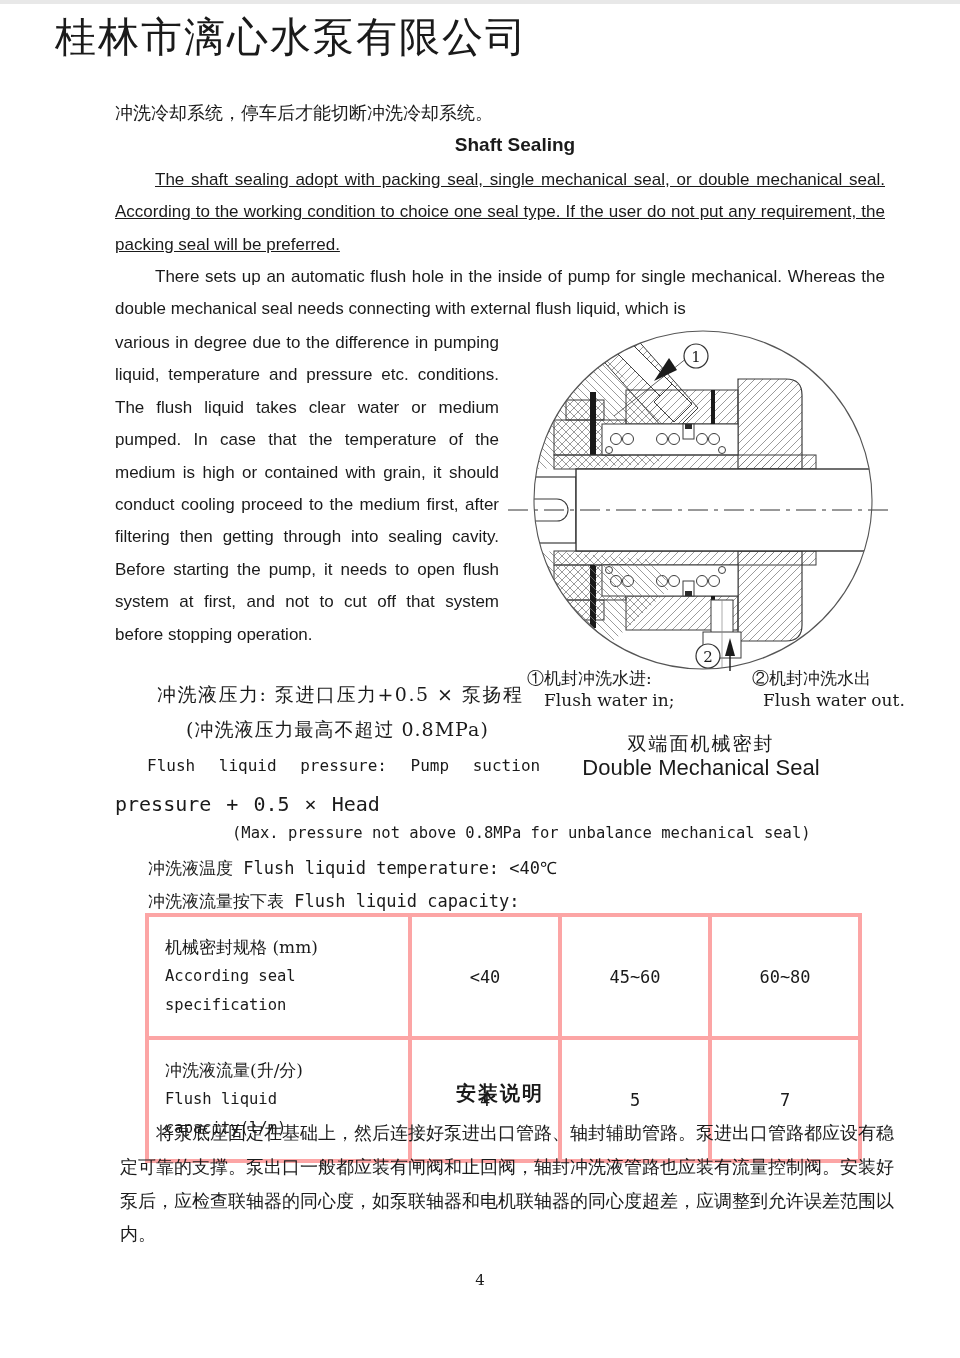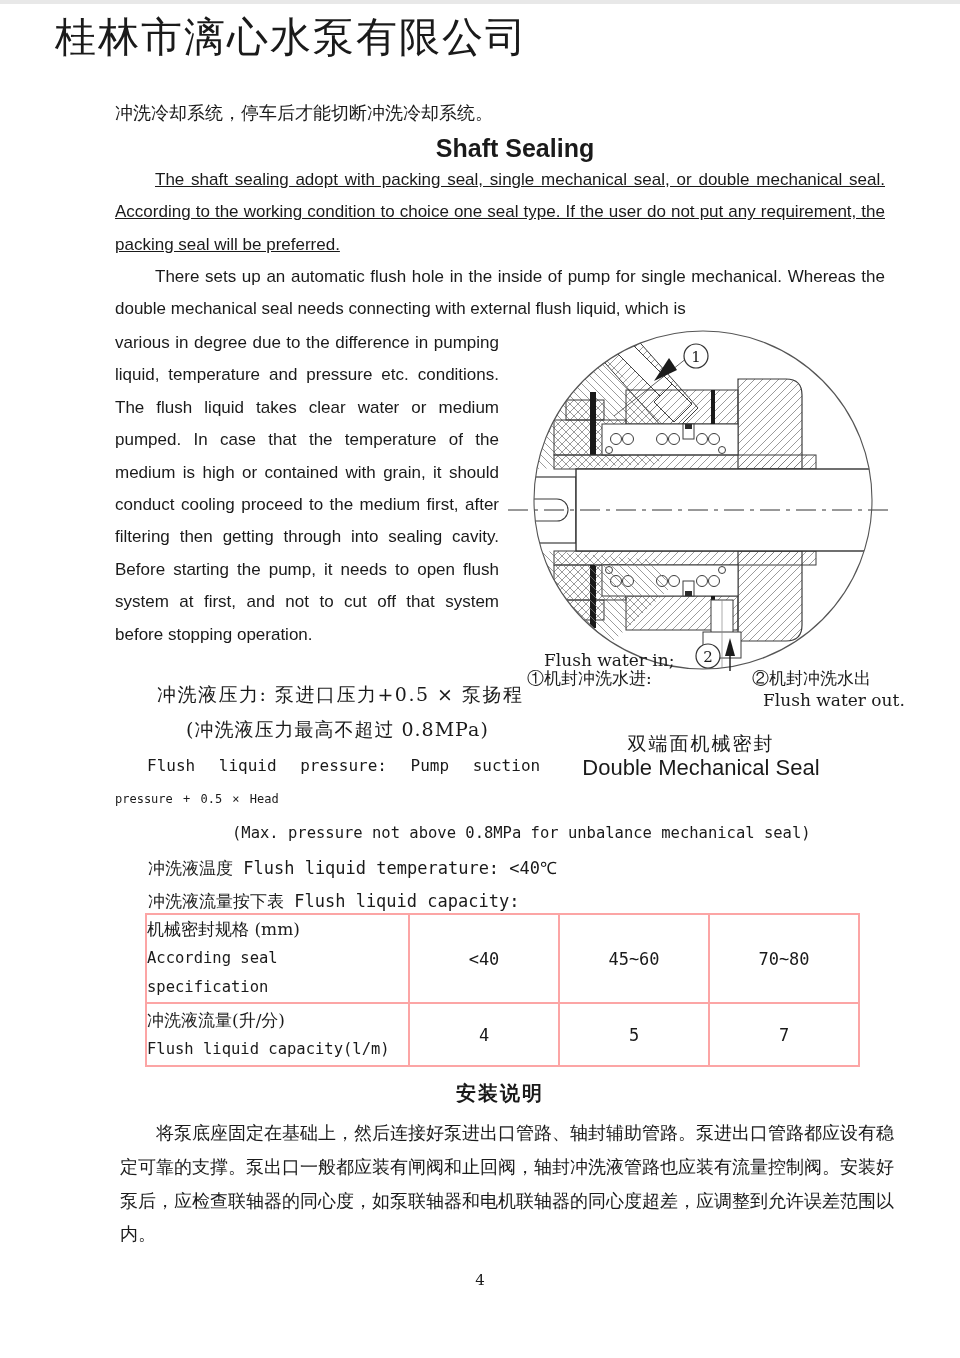--- a/index.html
+++ b/index.html
@@ -8,50 +8,50 @@
     background:#ffffff;color:#1a1a1a;overflow:hidden;
     font-family:"Liberation Sans",sans-serif;
   }
   .abs{position:absolute;}
   .sans{font-family:"Liberation Sans",sans-serif;}
   .serif{font-family:"DejaVu Serif","Liberation Serif",serif;text-align:center;}
   .mono{font-family:"DejaVu Sans Mono","Liberation Mono",monospace;}
 
   .company{left:55px;top:6px;font-size:41px;letter-spacing:2px;white-space:nowrap;}
   .intro{left:115px;top:97px;font-size:18px;}
-  .shaft-title{left:115px;top:130px;width:800px;text-align:center;font-size:25px;font-weight:bold;}
+  .shaft-title{left:115px;top:130px;width:800px;text-align:center;font-size:19px;font-weight:bold;}
   .para{left:115px;width:770px;font-size:17px;line-height:32.4px;text-align:justify;}
   .p1{top:160px;text-indent:40px;text-decoration:underline;}
   .p2{top:257px;text-indent:40px;}
   .p3{top:323px;width:384px;}
 
   .diagram{left:506px;top:320px;width:390px;height:348px;}
 
   .callout-zh{font-size:17px;white-space:nowrap;}
   .callout-en{font-size:17px;white-space:nowrap;}
   .co1zh{left:527px;top:663px;}
-  .co1en{left:544px;top:646px;}
+  .co1en{left:544px;top:686px;}
   .co2zh{left:752px;top:663px;}
   .co2en{left:763px;top:686px;}
   .cap-zh{left:506px;top:727px;width:390px;text-align:center;font-size:19px;letter-spacing:2px;}
   .cap-en{left:506px;top:751px;width:390px;text-align:center;font-size:22px;}
 
   .press1{left:157px;top:678px;font-size:19px;letter-spacing:1.5px;white-space:nowrap;}
   .press2{left:186px;top:713px;font-size:19px;letter-spacing:1px;white-space:nowrap;}
   .press3{left:147px;top:752px;font-size:16px;word-spacing:14px;white-space:nowrap;}
-  .press4{left:115px;top:788px;font-size:12px;word-spacing:3px;white-space:nowrap;}
+  .press4{left:115px;top:788px;font-size:20px;word-spacing:3px;white-space:nowrap;}
   .maxnote{left:232px;top:820px;font-size:15.5px;white-space:nowrap;}
   .temp{left:148px;top:852px;font-size:17px;white-space:nowrap;}
   .capintro{left:148px;top:886px;font-size:17px;white-space:nowrap;}
 
   table.spec{
     left:145px;top:909px;width:714px;border-collapse:collapse;table-layout:fixed;
     position:absolute;
   }
-  table.spec td,table.spec th{border:2px solid #fca5a5;padding:0;}
+  table.spec td,table.spec th{border:4px solid #fca5a5;padding:16px;}
   .col-head{width:263px;}
   .col-v{width:150px;}
   th.rowhead{text-align:left;vertical-align:middle;padding:4px 6px 4px 12px;font-weight:normal;height:61px;}
   .rh-zh{font-family:"DejaVu Serif","Liberation Serif",serif;font-size:17px;line-height:29px;}
   .rh-en{font-family:"DejaVu Sans Mono","Liberation Mono",monospace;font-size:15.5px;line-height:29px;}
   td.val{text-align:center;vertical-align:middle;font-family:"DejaVu Sans Mono","Liberation Mono",monospace;font-size:17px;}
 
   .install-title{left:115px;top:1076px;width:770px;text-align:center;font-size:20px;font-weight:bold;letter-spacing:2px;}
   .install-body{left:120px;top:1112px;width:774px;font-size:18px;line-height:33.8px;text-align:justify;text-indent:2em;}
   .pagenum{left:0;top:1267px;width:960px;text-align:center;font-size:15px;}
@@ -179,21 +179,21 @@
         <col class="col-v">
     </colgroup>
     <tbody>
       <tr>
         <th class="rowhead">
           <div class="rh-zh">机械密封规格 (mm)</div>
           <div class="rh-en">According seal specification</div>
         </th>
         <td class="val">&lt;40</td>
         <td class="val">45~60</td>
-        <td class="val">70~80</td>
+        <td class="val">60~80</td>
       </tr>
       <tr>
         <th class="rowhead">
           <div class="rh-zh">冲洗液流量(升/分)</div>
           <div class="rh-en">Flush liquid capacity(l/m)</div>
         </th>
         <td class="val">4</td>
         <td class="val">5</td>
         <td class="val">7</td>
       </tr>

